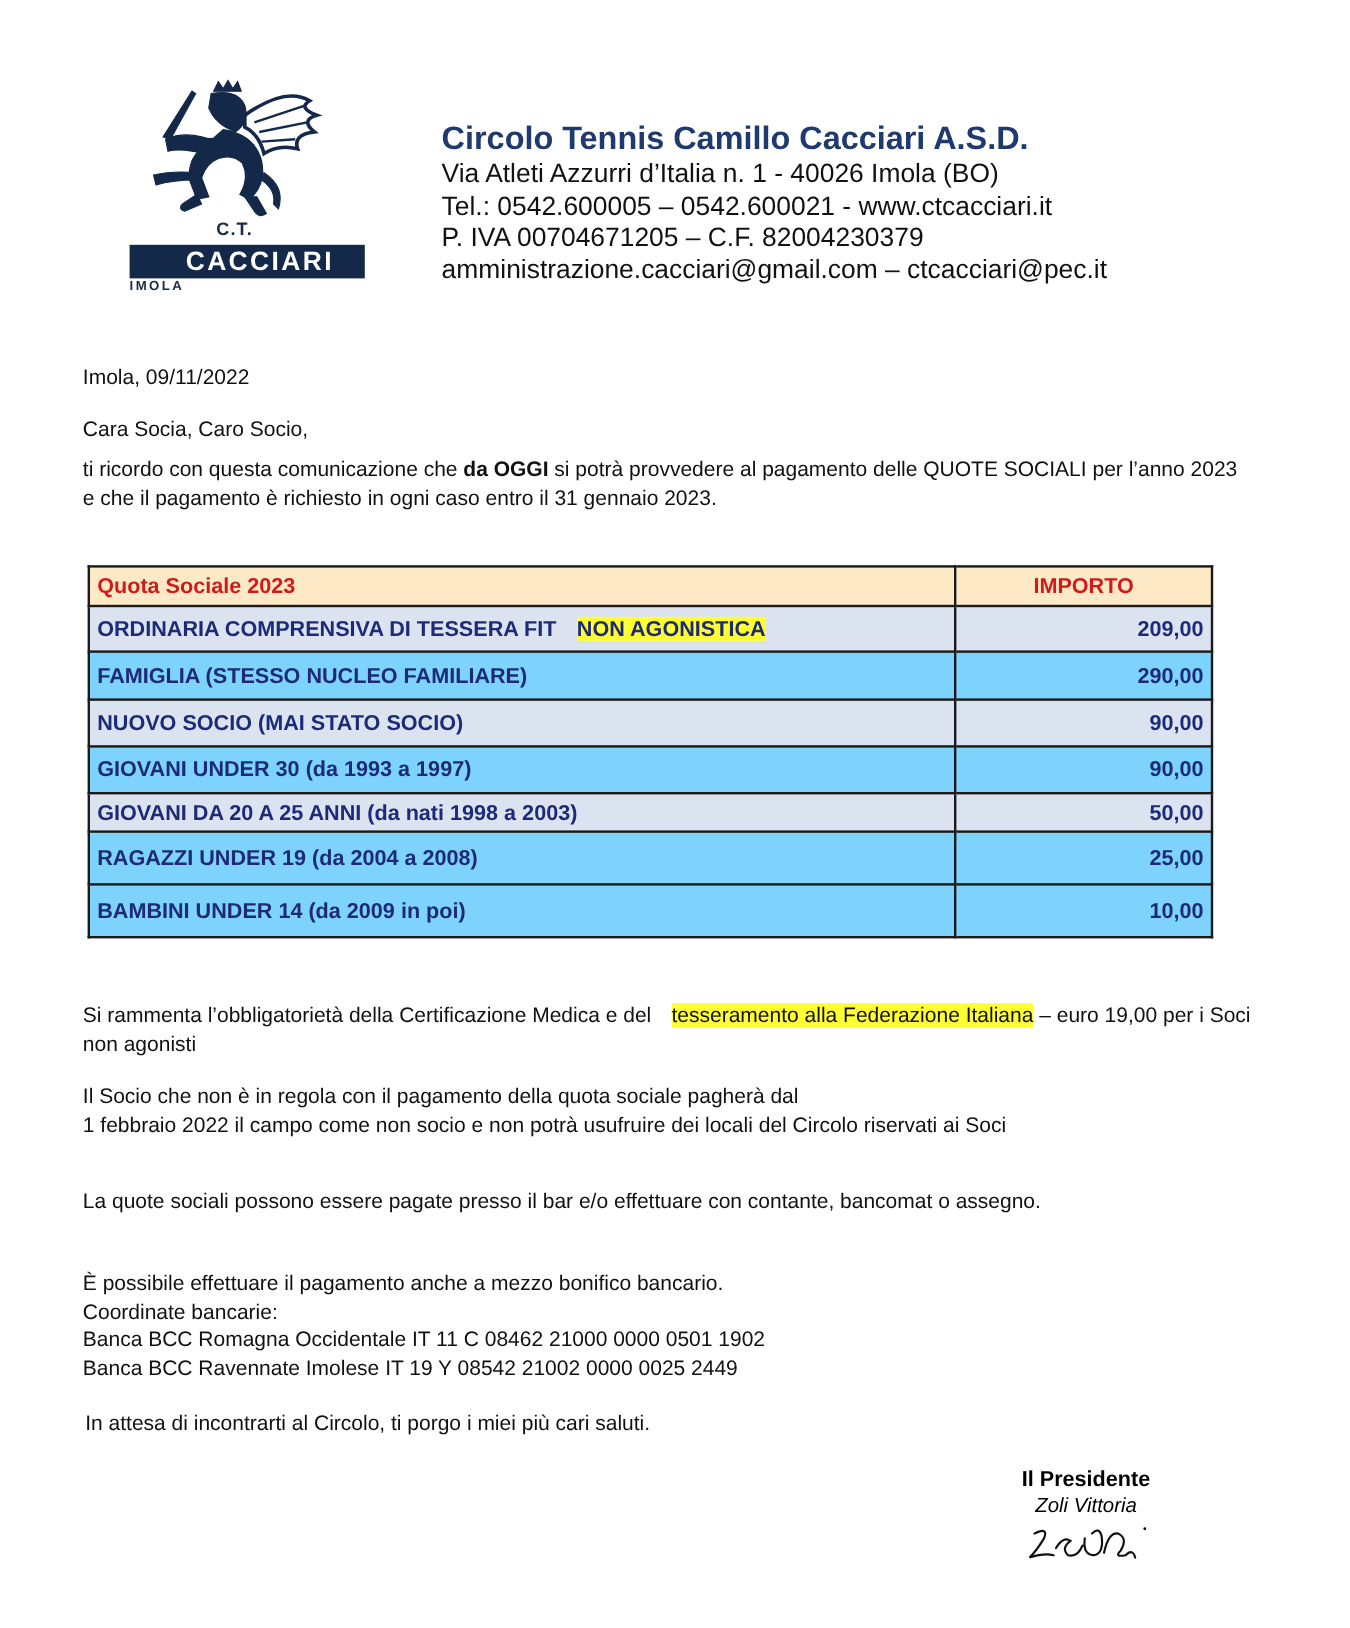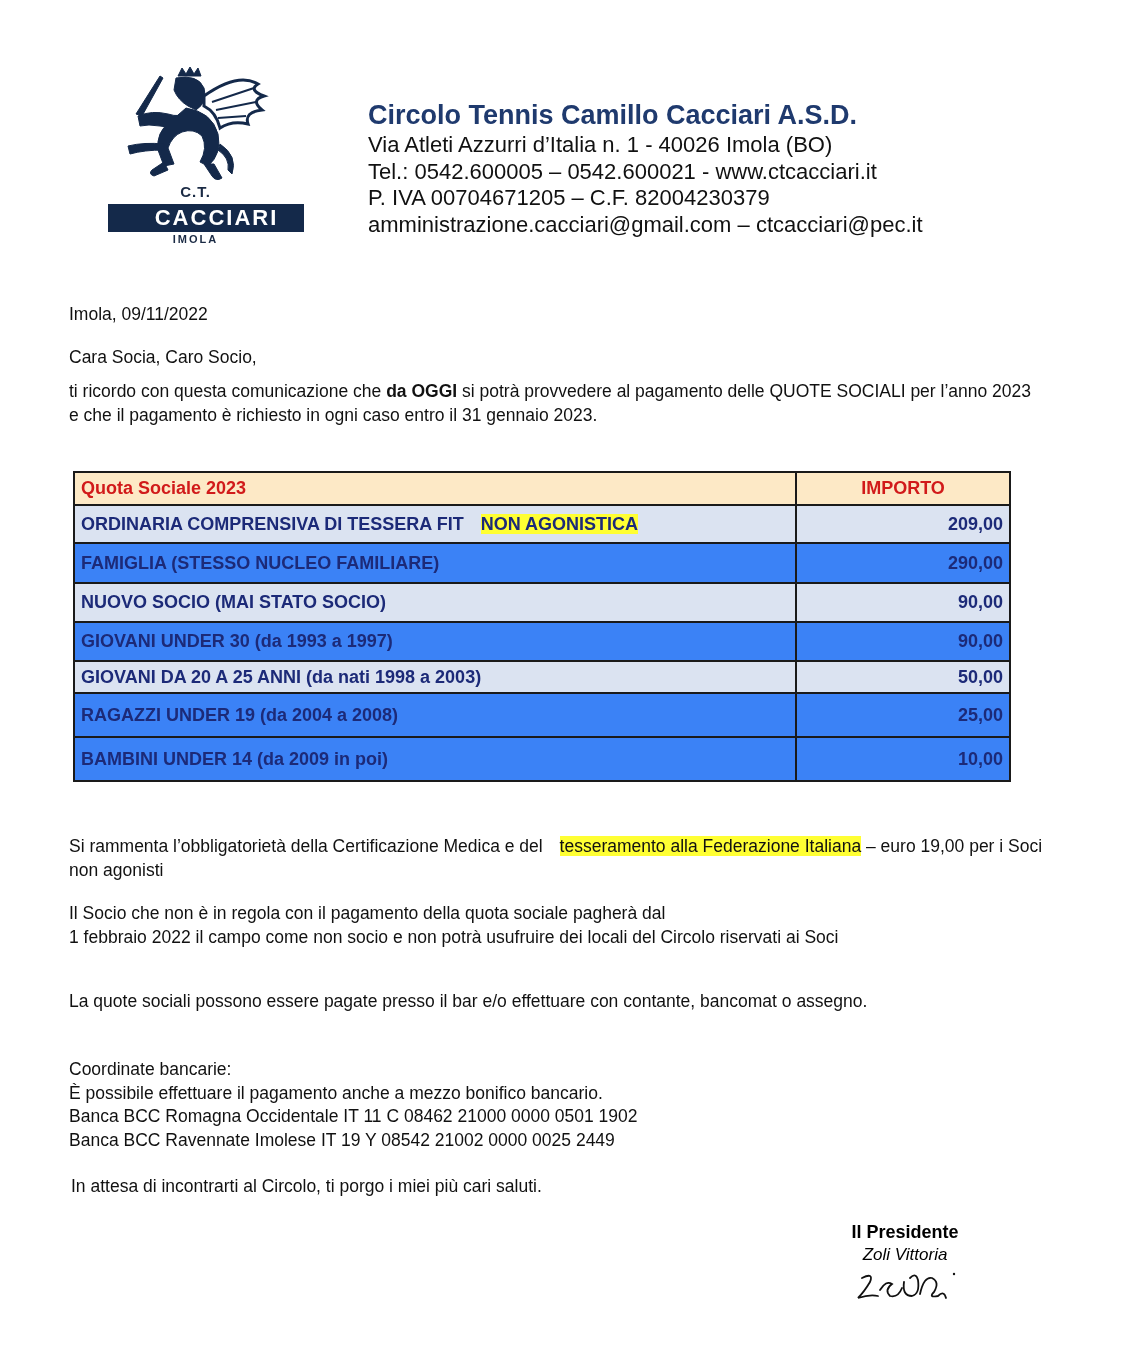--- a/index.html
+++ b/index.html
@@ -7,39 +7,39 @@
     width: 1125px; height: 1357px; position: relative; overflow: hidden;
     font-family: "Liberation Sans", sans-serif; color: #000;
   }
   .logo { position: absolute; left: 108px; top: 66px; width: 175px; height: 180px; }
   .logo svg { display: block; }
   .logo-ct { position: absolute; left: 0; width: 175px; top: 117px; text-align: center;
     font-size: 15px; font-weight: bold; color: #1a2a44; letter-spacing: 1px; }
   .logo-band { position: absolute; left: 0; top: 138px; width: 175px; height: 28px; background: #14294a;
     color: #fff; font-size: 22px; font-weight: bold; text-align: center; line-height: 28px; letter-spacing: 2px;
     font-variant: small-caps; padding-left: 21px; }
-  .logo-imola { position: absolute; left: 0; top: 167px; width: 175px; text-align: center;
+  .logo-imola { position: absolute; left: 0; top: 167px; width: 175px; 
     font-size: 11px; font-weight: bold; letter-spacing: 2px; color: #1a2a44; }
 
   .header { position: absolute; left: 368px; top: 98px; }
   .org-name { font-size: 27px; font-weight: bold; color: #1f3a6e; line-height: 34px; }
   .hline { font-size: 22px; color: #111; line-height: 26.5px; white-space: nowrap; }
 
   .p { position: absolute; left: 69px; font-size: 17.5px; line-height: 23.5px; color: #111; }
   .hl { background: #ffff33; margin-left: 12px; }
   b { font-weight: bold; }
 
   table.fees { position: absolute; left: 73px; top: 471px; width: 938px; border-collapse: collapse;
     font-family: "Liberation Sans", sans-serif; }
   table.fees td { border: 2px solid #1a1a1a; font-weight: bold; font-size: 18px; color: #1c2a78; padding: 0 6px; }
   table.fees tr.head td { background: #fde9c6; color: #d11a1a; height: 31px; }
   table.fees td.amt { text-align: right; width: 200px; }
   table.fees tr.head td.amt { text-align: center; }
   table.fees tr.shade td { background: #dbe3f1; }
-  table.fees tr.plain td { background: #3b82f6; }
+  table.fees tr.plain td { background: #7dd3fc; }
 
   .signature { position: absolute; left: 820px; top: 1220px; width: 170px; text-align: center; }
   .sig-title { font-size: 18px; font-weight: bold; line-height: 24px; }
   .sig-name { font-size: 17px; font-style: italic; line-height: 22px; }
   .sig-scrawl { margin-top: 2px; }
 </style>
 </head>
 <body>
 
 <div class="logo">
@@ -128,22 +128,22 @@
 </div>
 
 <div class="p" style="top:902px; width:975px;">
   <div>Il Socio che non è in regola con il pagamento della quota sociale pagherà dal</div>
   <div>1 febbraio 2022 il campo come non socio e non potrà usufruire dei locali del Circolo riservati ai Soci</div>
 </div>
 
 <div class="p" style="top:990px; width:960px;">La quote sociali possono essere pagate presso il bar e/o effettuare con contante, bancomat o assegno.</div>
 
 <div class="p" style="top:1058px; width:975px;">
+  <div>È possibile effettuare il pagamento anche a mezzo bonifico bancario.</div>
   <div>Coordinate bancarie:</div>
-  <div>È possibile effettuare il pagamento anche a mezzo bonifico bancario.</div>
   <div>Banca BCC Romagna Occidentale IT 11 C 08462 21000 0000 0501 1902</div>
   <div>Banca BCC Ravennate Imolese IT 19 Y 08542 21002 0000 0025 2449</div>
 </div>
 
 <div class="p" style="top:1175px; left:71px;">In attesa di incontrarti al Circolo, ti porgo i miei più cari saluti.</div>
 
 <div class="signature">
   <div class="sig-title">Il Presidente</div>
   <div class="sig-name">Zoli Vittoria</div>
   <svg class="sig-scrawl" width="130" height="36" viewBox="0 0 130 36">

